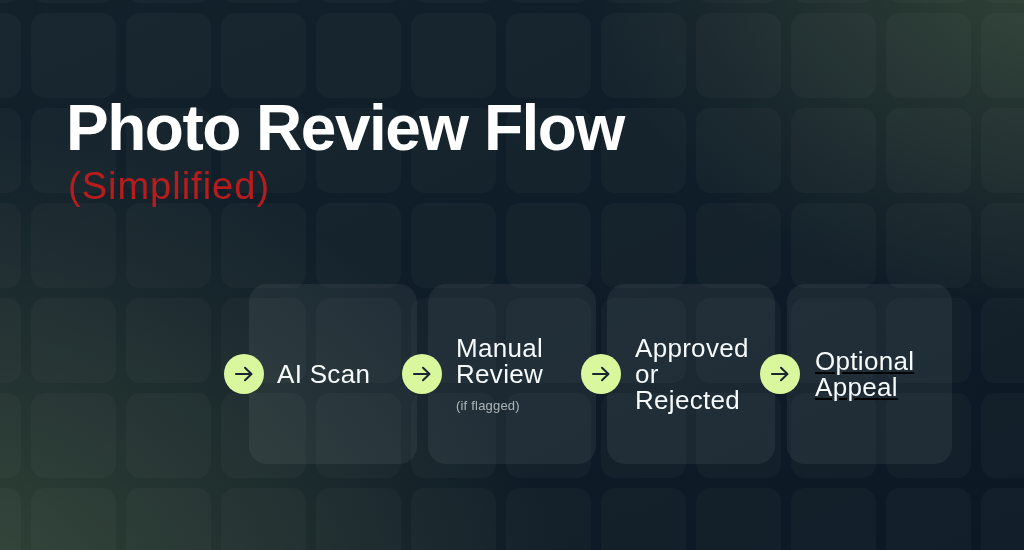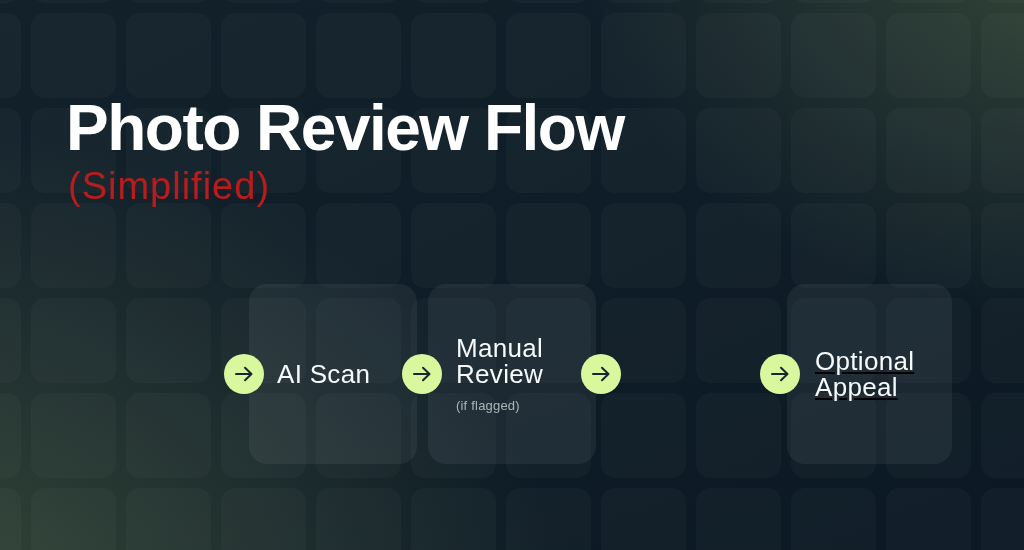--- a/index.html
+++ b/index.html
@@ -238,20 +238,23 @@
   </div>
 
   <div class="connector k3">
     <span>
       <svg width="40" height="40" viewBox="0 0 40 40">
         <path d="M12 20 H26.5 M21 13.8 L27.5 20 L21 26.2" fill="none" stroke="#18262f" stroke-width="2" stroke-linecap="round" stroke-linejoin="round"></path>
       </svg>
     </span>
   </div>
 
+  <div class="step-card c4">
+    <div class="step-label">Approved or Rejected</div>
+  </div>
 
   <div class="connector k4">
     <span>
       <svg width="40" height="40" viewBox="0 0 40 40">
         <path d="M12 20 H26.5 M21 13.8 L27.5 20 L21 26.2" fill="none" stroke="#18262f" stroke-width="2" stroke-linecap="round" stroke-linejoin="round"></path>
       </svg>
     </span>
   </div>
 
   <div class="step-card c5">

